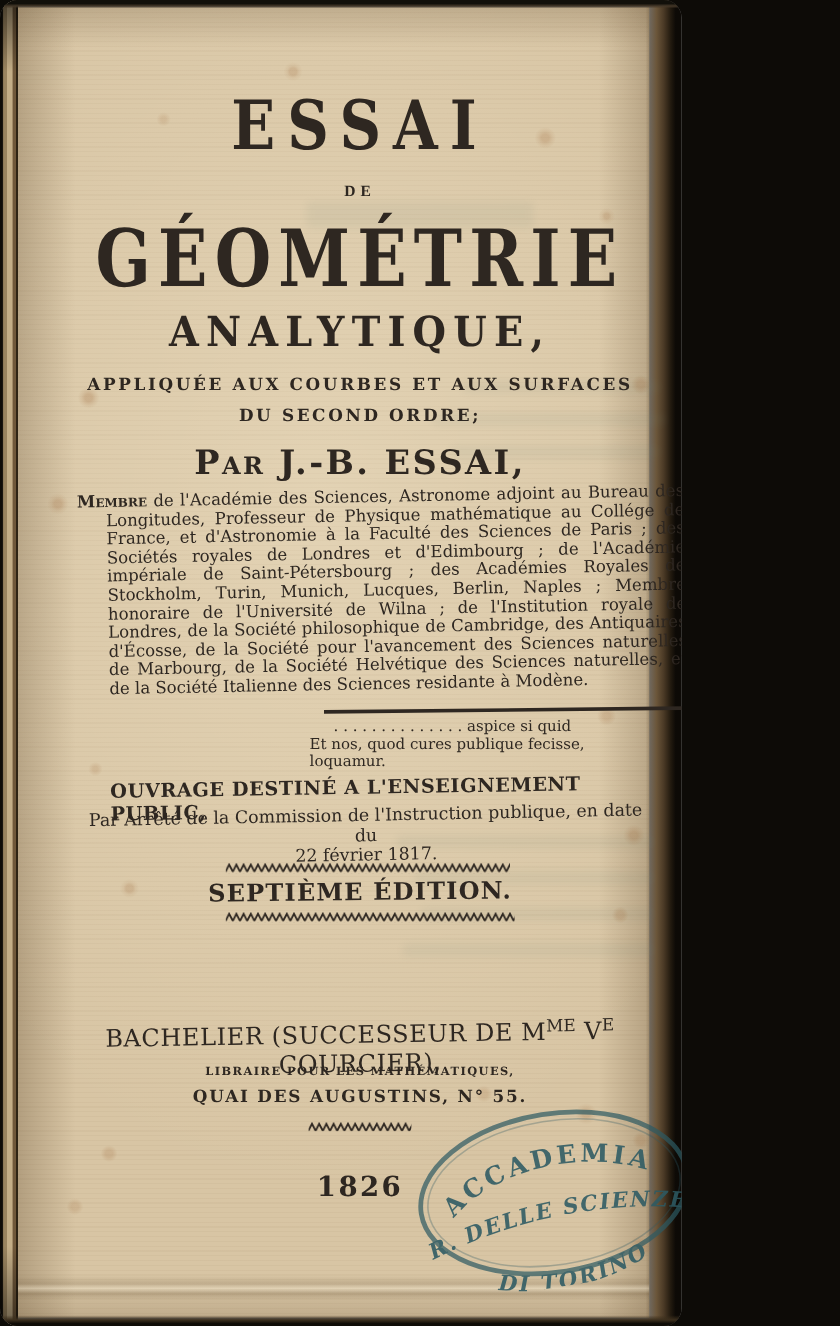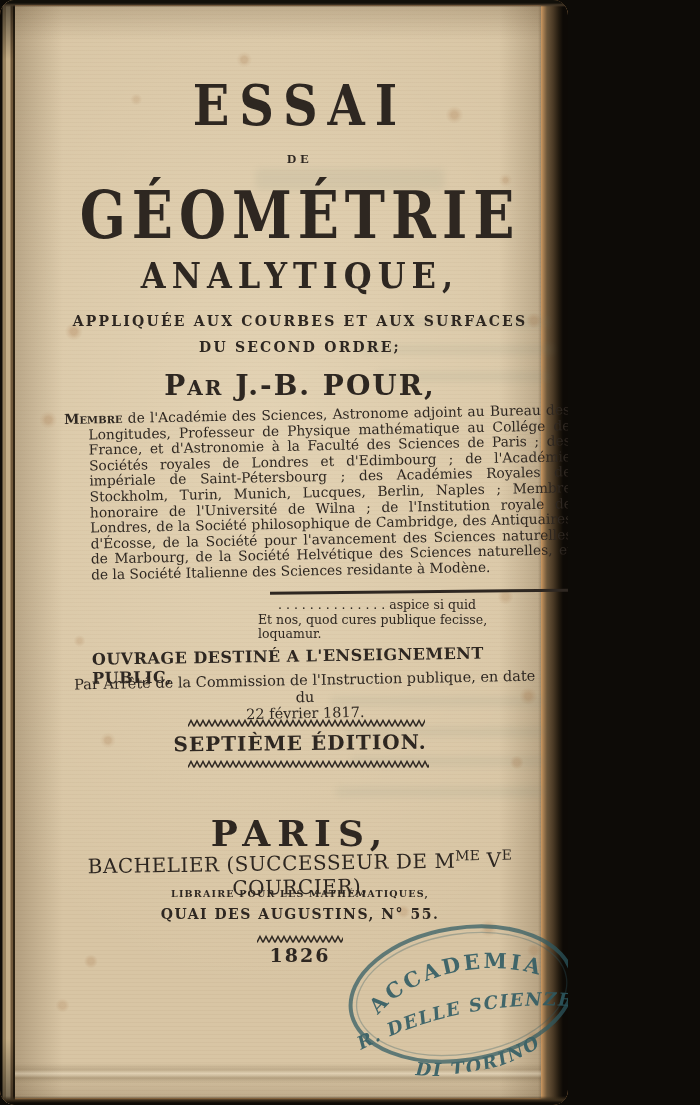--- a/index.html
+++ b/index.html
@@ -1,18 +1,18 @@
 <!DOCTYPE html>
 <html><head>
 <meta charset="utf-8">
 <style>
   html,body{margin:0;padding:0;background:#0d0b07;}
   .scan{
     position:relative;width:568px;height:1105px;overflow:hidden;
-    background:#fdba74;
+    background:#737373;
     font-family:"DejaVu Serif","Liberation Serif",serif;
     color:#2e2721;
     border-radius:15px;
   }
   
   .paper{
     position:absolute;left:15px;right:27px;top:6px;bottom:7px;
     background:
       radial-gradient(120% 85% at 48% 38%, rgba(255,246,222,.28), rgba(255,246,222,0) 62%),
       linear-gradient(90deg, rgba(92,70,42,.30) 0, rgba(92,70,42,0) 48px),
@@ -82,21 +82,21 @@
   .wavy{position:absolute;}
   .w1{top:719px;left:188px;}
   .w2{top:760px;left:188px;}
   .w3{top:935px;left:257px;}
   .edition{top:731px;font-size:20px;font-weight:bold;letter-spacing:1px;transform:rotate(-0.6deg);}
   .paris{top:812px;font-size:36px;font-weight:bold;letter-spacing:7px;}
   .bachelier{top:850px;font-size:20px;letter-spacing:.5px;transform:rotate(-0.9deg);}
   .bachelier sup{font-size:14px;vertical-align:7px;letter-spacing:0;}
   .libraire{top:888px;font-size:9.5px;font-weight:bold;letter-spacing:1.2px;}
   .quai{top:906px;font-size:14px;font-weight:bold;letter-spacing:1.5px;}
-  .year{top:944px;font-size:19px;font-weight:bold;letter-spacing:2px;}
+  .year{top:976px;font-size:23px;font-weight:bold;letter-spacing:2px;}
   .stamp{position:absolute;left:342px;top:920px;transform:rotate(-9deg);transform-origin:center;opacity:.88;}
   .stamp text{font-family:"DejaVu Serif","Liberation Serif",serif;font-weight:bold;fill:#2d5a63;}
 </style>
 </head>
 <body>
 
 <svg width="0" height="0" style="position:absolute" aria-hidden="true">
   <defs>
     <pattern id="zz" width="6" height="9" patternUnits="userSpaceOnUse">
       <path d="M0 7.5 L3 1.5 L6 7.5" fill="none" stroke="#2e2721" stroke-width="1.5"></path>
@@ -126,21 +126,21 @@
   <div class="content">
 
     <div class="cc t-essai">ESSAI</div>
     <div class="cc t-de">DE</div>
     <div class="cc t-geometrie">GÉOMÉTRIE</div>
     <div class="cc t-analytique">ANALYTIQUE,</div>
 
     <div class="cc sub1">APPLIQUÉE AUX COURBES ET AUX SURFACES</div>
     <div class="cc sub2">DU SECOND ORDRE;</div>
 
-    <div class="cc byline"><span class="sc">Par</span><span> J.-B. POUR,</span></div>
+    <div class="cc byline"><span class="sc">Par</span><span> J.-B. ESSAI,</span></div>
 
     <div class="creds"><span class="sc b">Membre</span><span> de l'Académie des Sciences, Astronome adjoint au Bureau des Longitudes, Professeur de Physique mathématique au Collége de France, et d'Astronomie à la Faculté des Sciences de Paris ; des Sociétés royales de Londres et d'Edimbourg ; de l'Académie impériale de Saint-Pétersbourg ; des Académies Royales de Stockholm, Turin, Munich, Lucques, Berlin, Naples ; Membre honoraire de l'Université de Wilna ; de l'Institution royale de Londres, de la Société philosophique de Cambridge, des Antiquaires d'Écosse, de la Société pour l'avancement des Sciences naturelles de Marbourg, de la Société Helvétique des Sciences naturelles, et de la Société Italienne des Sciences residante à Modène.</span></div>
 
     <div class="rule"></div>
 
     <div class="epigraph">
       <div class="epi-1">. . . . . . . . . . . . . . aspice si quid</div>
       <div>Et nos, quod cures publique fecisse, loquamur.</div>
     </div>
 
@@ -151,21 +151,20 @@
     </div>
 
     <svg class="wavy w1" width="237" height="9">
         <rect width="237" height="9" fill="url(#zz)"></rect>
       </svg>
     <div class="cc edition">SEPTIÈME ÉDITION.</div>
     <svg class="wavy w2" width="241" height="9">
         <rect width="241" height="9" fill="url(#zz)"></rect>
       </svg>
 
-    <div class="cc paris">PARIS,</div>
 
     <div class="cc bachelier"><span>BACHELIER (SUCCESSEUR DE M</span><sup>ME</sup><span> V</span><sup>E</sup><span> COURCIER),</span></div>
 
     <div class="cc libraire">LIBRAIRE POUR LES MATHÉMATIQUES,</div>
     <div class="cc quai">QUAI DES AUGUSTINS, N° 55.</div>
 
     <svg class="wavy w3" width="86" height="8">
         <rect width="86" height="8" fill="url(#zz)"></rect>
       </svg>
 

